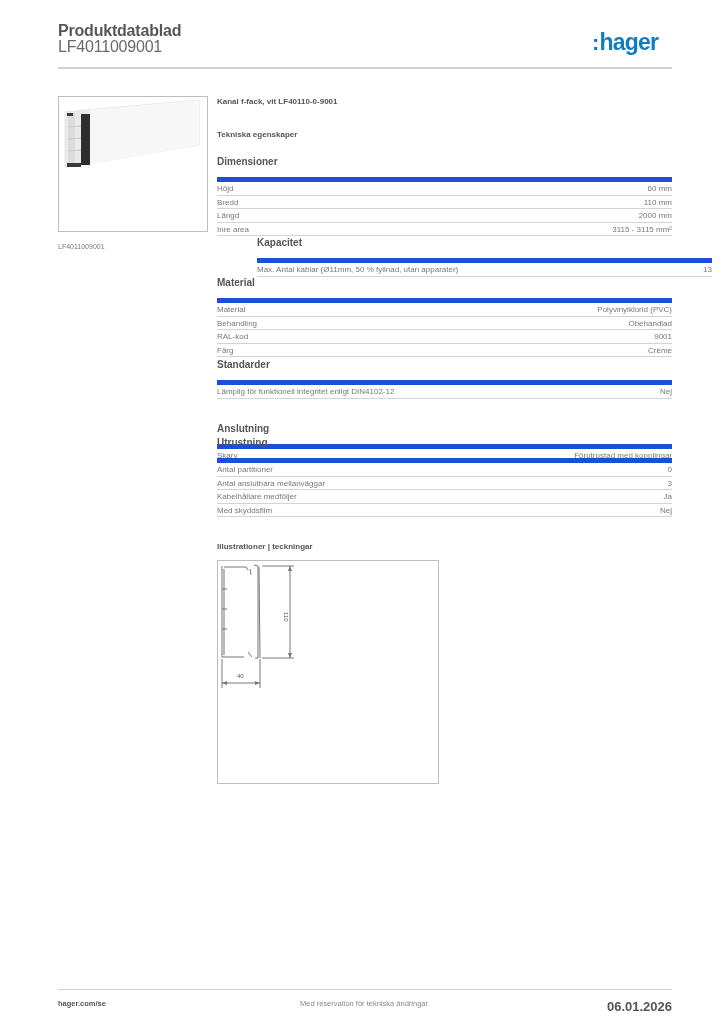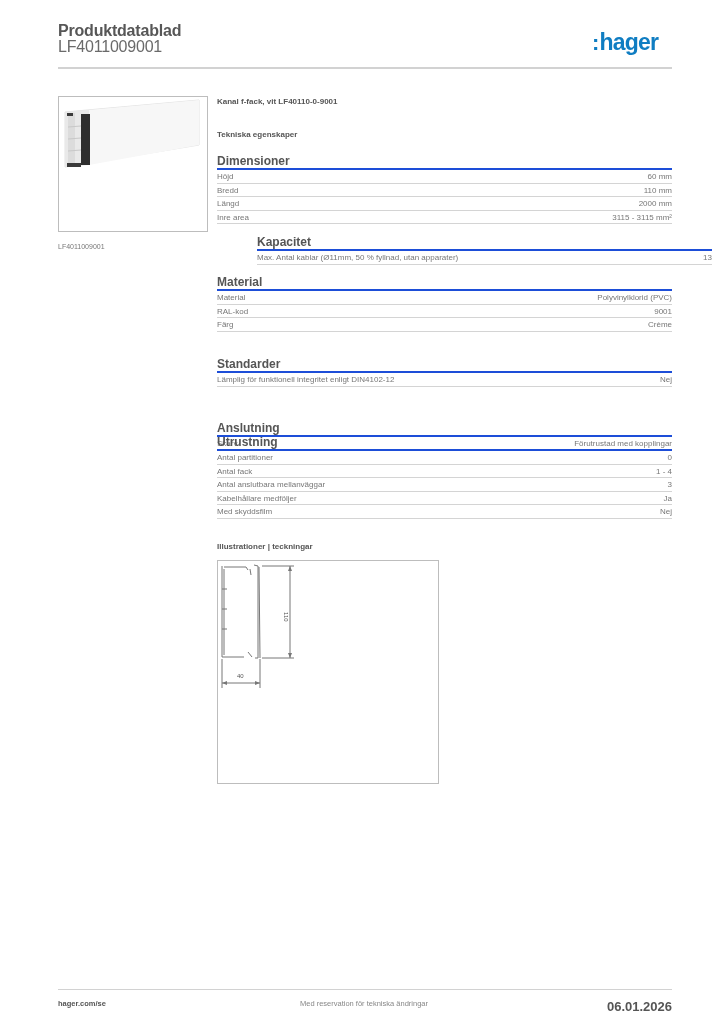--- a/index.html
+++ b/index.html
@@ -8,21 +8,21 @@
   .title { left:58px; top:22px; font-size:16px; font-weight:bold; color:#575757; letter-spacing:-0.2px; }
   .subtitle { left:58px; top:38px; font-size:16px; color:#6a6a6a; letter-spacing:-0.2px; }
   .logo { left:592px; top:29px; font-size:23px; font-weight:bold; color:#0f7dc2; letter-spacing:-0.8px; }
   .logo .colon { font-size:22px; margin-right:1px; }
   .hr-top { left:58px; top:67px; width:614px; height:2px; background:#d2d2d2; }
   .photo { left:58px; top:96px; width:150px; height:136px; border:1px solid #bdbdbd; box-sizing:border-box; background:#fff; }
   .photo-caption { left:58px; top:243px; font-size:7px; color:#777; }
   .prod-name { left:217px; top:97px; font-size:8px; font-weight:bold; color:#555; }
   .tech-head { left:217px; top:130px; font-size:8px; font-weight:bold; color:#555; }
   .section { position:absolute; left:217px; width:455px; }
-  .sec-title { font-size:12px; font-weight:bold; color:#555; height:11px; line-height:11px; border-bottom:2px solid #1d4ed8; padding-bottom:1px; }
+  .sec-title { font-size:10px; font-weight:bold; color:#555; height:11px; line-height:11px; border-bottom:5px solid #1d4ed8; padding-bottom:10px; }
   .row { display:flex; justify-content:space-between; font-size:8px; color:#777; height:13.5px; line-height:13px; border-bottom:1px solid #d4d4d4; box-sizing:border-box; }
   .row .lbl { white-space:nowrap; }
   .row .val { white-space:nowrap; text-align:right; }
   .illus-head { left:217px; top:542px; font-size:8px; font-weight:bold; color:#555; }
   .illus { left:217px; top:560px; width:222px; height:224px; border:1px solid #bdbdbd; box-sizing:border-box; }
   .hr-bot { left:58px; top:989px; width:614px; height:1px; background:#d2d2d2; }
   .foot-left { left:58px; top:999px; font-size:7.5px; font-weight:bold; color:#555; }
   .foot-mid { left:300px; top:999px; font-size:7.5px; color:#888; }
   .foot-right { right:52px; top:999px; font-size:13px; font-weight:bold; color:#555; }
 </style>
@@ -81,20 +81,24 @@
     </div>
 </div>
 
 <div class="section" style="top:277px;">
   <div class="sec-title">Material</div>
   <div class="row">
       <span class="lbl">Material</span>
       <span class="val">Polyvinylklorid (PVC)</span>
     </div>
   <div class="row">
+      <span class="lbl">Behandling</span>
+      <span class="val">Obehandlad</span>
+    </div>
+  <div class="row">
       <span class="lbl">RAL-kod</span>
       <span class="val">9001</span>
     </div>
   <div class="row">
       <span class="lbl">Färg</span>
       <span class="val">Crème</span>
     </div>
 </div>
 
 <div class="section" style="top:359px;">
@@ -111,24 +115,20 @@
       <span class="lbl">Skarv</span>
       <span class="val">Förutrustad med kopplingar</span>
     </div>
 </div>
 
 <div class="section" style="top:437px;">
   <div class="sec-title">Utrustning</div>
   <div class="row">
       <span class="lbl">Antal partitioner</span>
       <span class="val">0</span>
-    </div>
-  <div class="row">
-      <span class="lbl">Antal fack</span>
-      <span class="val">1 - 4</span>
     </div>
   <div class="row">
       <span class="lbl">Antal anslutbara mellanväggar</span>
       <span class="val">3</span>
     </div>
   <div class="row">
       <span class="lbl">Kabelhållare medföljer</span>
       <span class="val">Ja</span>
     </div>
   <div class="row">

